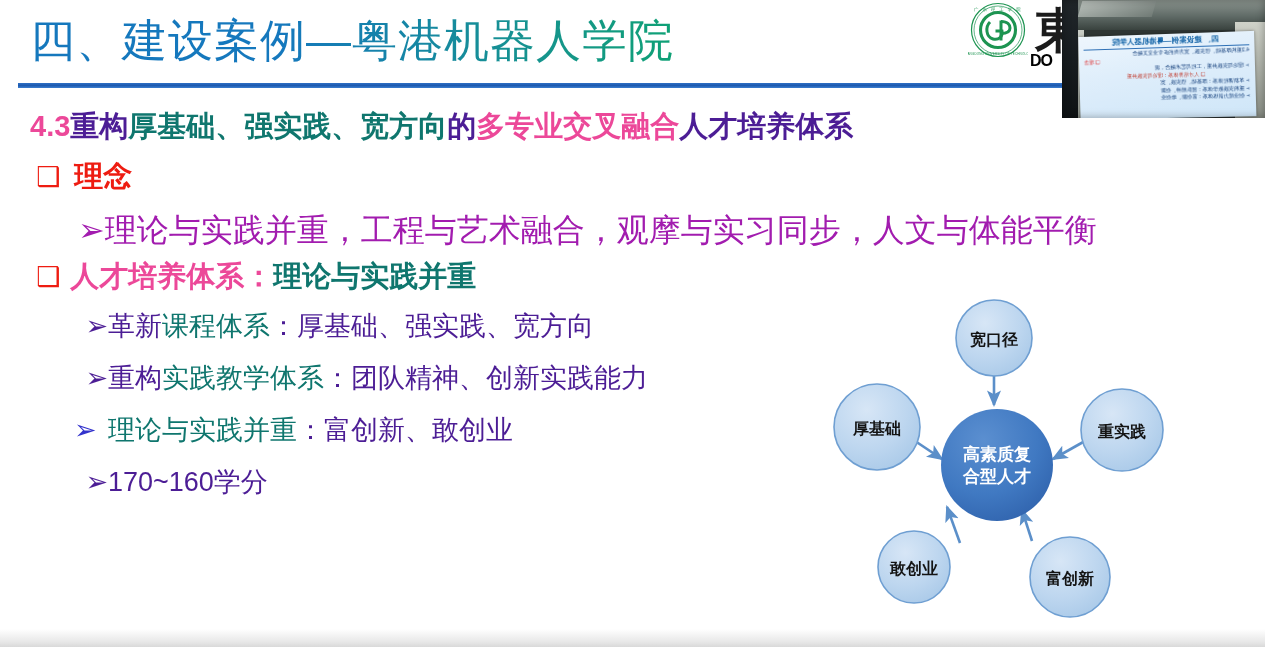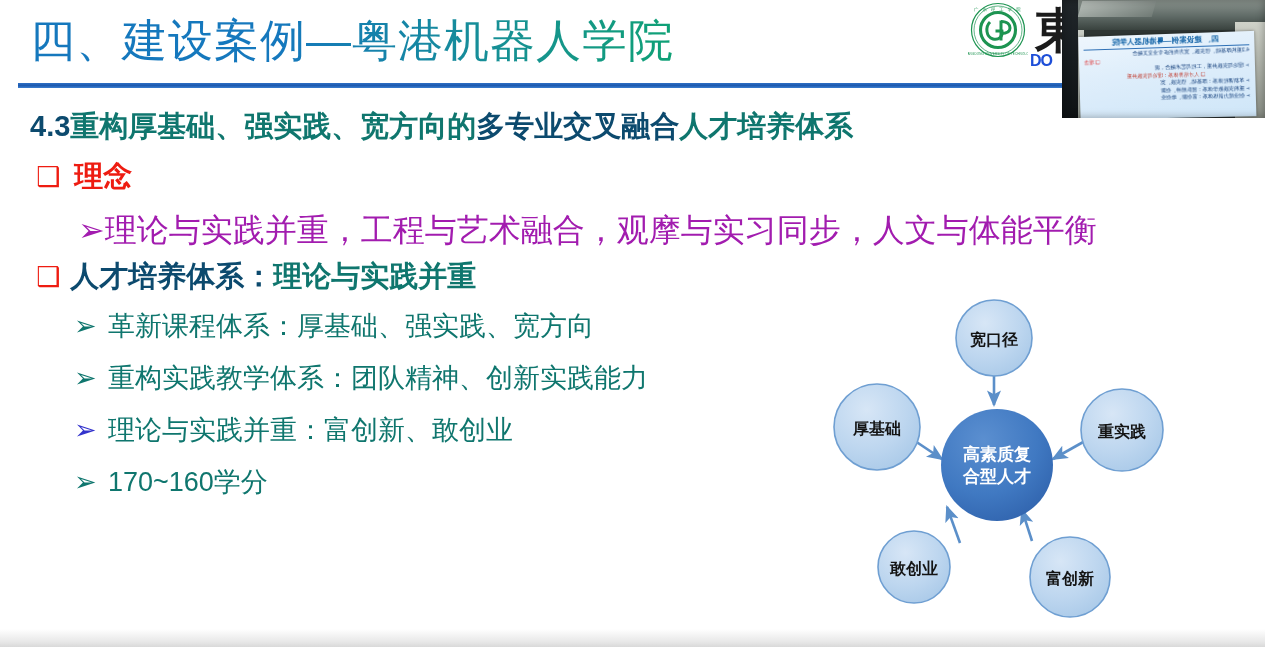--- a/index.html
+++ b/index.html
@@ -34,22 +34,22 @@
   .lsys{left:36px;top:256px;font-size:29px;font-weight:bold;line-height:40px;}
   .lsys .sqbullet{font-size:27px;margin-right:10px;color:#ee1c11;}
 
   .bul{position:absolute;font-size:27px;line-height:40px;white-space:nowrap;left:74px;}
   .bul .arw{display:inline-block;width:34px;}
   .b1{top:306px;}
   .b2{top:358px;font-family:Liberation Serif, serif;}
   .b3{top:410px;}
   .b4{top:462px;}
 
-  .red{color:#0c4a6e;}
-  .blk{color:#0f766e;}
+  .red{color:#ec4899;}
+  .blk{color:#4c1d95;text-align:right;}
   .blu{color:#0f766e;}
   .blu2{color:#3333cc;}
 
   
   .diagram{position:absolute;left:800px;top:295px;width:400px;height:325px;}
   .diagram svg{display:block;}
 
   
   .logo{position:absolute;left:968px;top:2px;width:60px;height:57px;}
 
@@ -79,21 +79,21 @@
   .vt-l{font-size:5.2px;line-height:7.5px;color:#113d7a;}
   .vt-c{text-align:center;}
   .vid-dark{position:absolute;left:0;top:0;width:16px;height:118px;
     background:linear-gradient(180deg,#20262a,#0e1214);}
   .vid-blur{position:absolute;inset:0;box-shadow:inset 0 0 9px rgba(0,0,0,.35);}
 
   
   .occluded{position:absolute;left:1035px;top:6px;font-size:48px;font-weight:bold;
     color:#1b1b1b;line-height:50px;}
   .occluded2{position:absolute;left:1030px;top:52px;font-size:16px;font-weight:bold;
-    color:#1d4ed8;letter-spacing:-1px;}
+    color:#000000;letter-spacing:-1px;}
 
   .bottom-shadow{position:absolute;left:0;bottom:0;width:1265px;height:18px;
     background:linear-gradient(180deg,rgba(255,255,255,0) 0%,#e8e8e8 70%,#d9d9d9 100%);}
 </style>
 </head>
 <body>
 
 <div class="slide">
 
   <div class="title-wrap">

